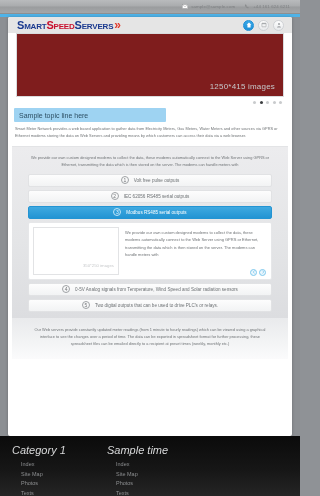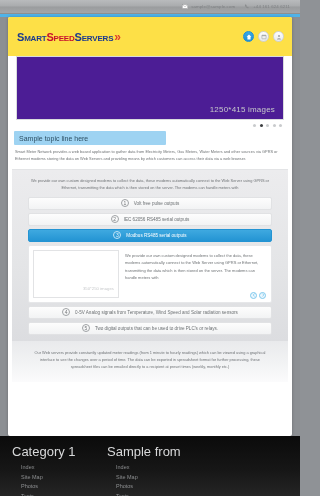--- a/index.html
+++ b/index.html
@@ -30,23 +30,23 @@
   .shell{
     position:absolute; left:8px; right:8px; top:17px; bottom:60px;
     background:#fff;
     border-radius:2px;
     box-shadow:0 0 3px rgba(0,0,0,.25);
     overflow:hidden;
   }
 
   
   .header{
-    height:39px; display:flex; align-items:center;
+    height:16px; display:flex; align-items:center;
     padding:0 8px 0 9px; justify-content:space-between;
-    background:#fde047;
+    background:#e5e5e5;
   }
   .logo{ font-size:11px; font-weight:bold; letter-spacing:-.2px;
          font-variant:small-caps; display:flex; align-items:center; }
   .logo .s1{ color:#1b3a8f; }
   .logo .s2{ color:#c8102e; }
   .logo .s3{ color:#1b3a8f; }
   .logo .chev{ color:#e23b2e; font-size:12px; margin-left:1px; letter-spacing:-2px; }
   .hicons{ display:flex; gap:4px; align-items:center; }
   .hic{
     width:11px; height:11px; border-radius:50%;
@@ -57,21 +57,21 @@
   .hic.active{
     background:linear-gradient(to bottom,#39a8e8,#1f8fd6);
     border-color:#1f8fd6;
   }
   .hic svg{ display:block; }
 
   
   .hero{
     margin:0 8px; height:64px;
     border:1px solid #d9dbdd; border-radius:0;
-    background:#4c1d95;
+    background:#7f1d1d;
     position:relative;
   }
   .hero-label{
     position:absolute; right:8px; bottom:5px;
     font-size:8px; color:#c6c8ca; letter-spacing:.2px;
   }
   .dots{ display:flex; gap:3.5px; justify-content:flex-end;
          padding:4px 10px 3px 0; }
   .dot{ width:3px; height:3px; border-radius:50%; background:#c9cbcd; }
   .dot.on{ background:#3d3f41; }
@@ -156,21 +156,21 @@
     background:linear-gradient(to bottom,#e9eaec 0%,#f3f4f5 60%,#fbfbfc 100%);
   }
 
   
   .footer{
     position:absolute; left:0; right:0; bottom:0; height:60px;
     background:linear-gradient(to bottom,#0b0b0b 0%,#161616 55%,#252525 100%);
     display:flex; padding:8px 0 0 0;
   }
   .fcol{ width:95px; padding-left:12px; }
-  .fcol h4{ font-size:13px; color:#d8d9da; font-weight:normal; margin-bottom:4px; }
+  .fcol h4{ font-size:11px; color:#d8d9da; font-weight:normal; margin-bottom:4px;font-style:italic; }
   .fcol ul{ list-style:none; padding-left:9px; }
   .fcol li{ font-size:5.5px; color:#8d8f91; line-height:1.75; }
 </style>
 </head>
 <body>
 
 <div class="page">
 
   <div class="topbar">
     <div class="tb-item">
@@ -291,21 +291,21 @@
       <h4>Category 1</h4>
       <ul>
         <li>Index</li>
         <li>Site Map</li>
         <li>Photos</li>
         <li>Texts</li>
 
       </ul>
     </div>
     <div class="fcol">
-      <h4>Sample from</h4>
+      <h4>Sample time</h4>
       <ul>
         <li>Index</li>
         <li>Site Map</li>
         <li>Photos</li>
         <li>Texts</li>
 
       </ul>
     </div>
   </div>
 

